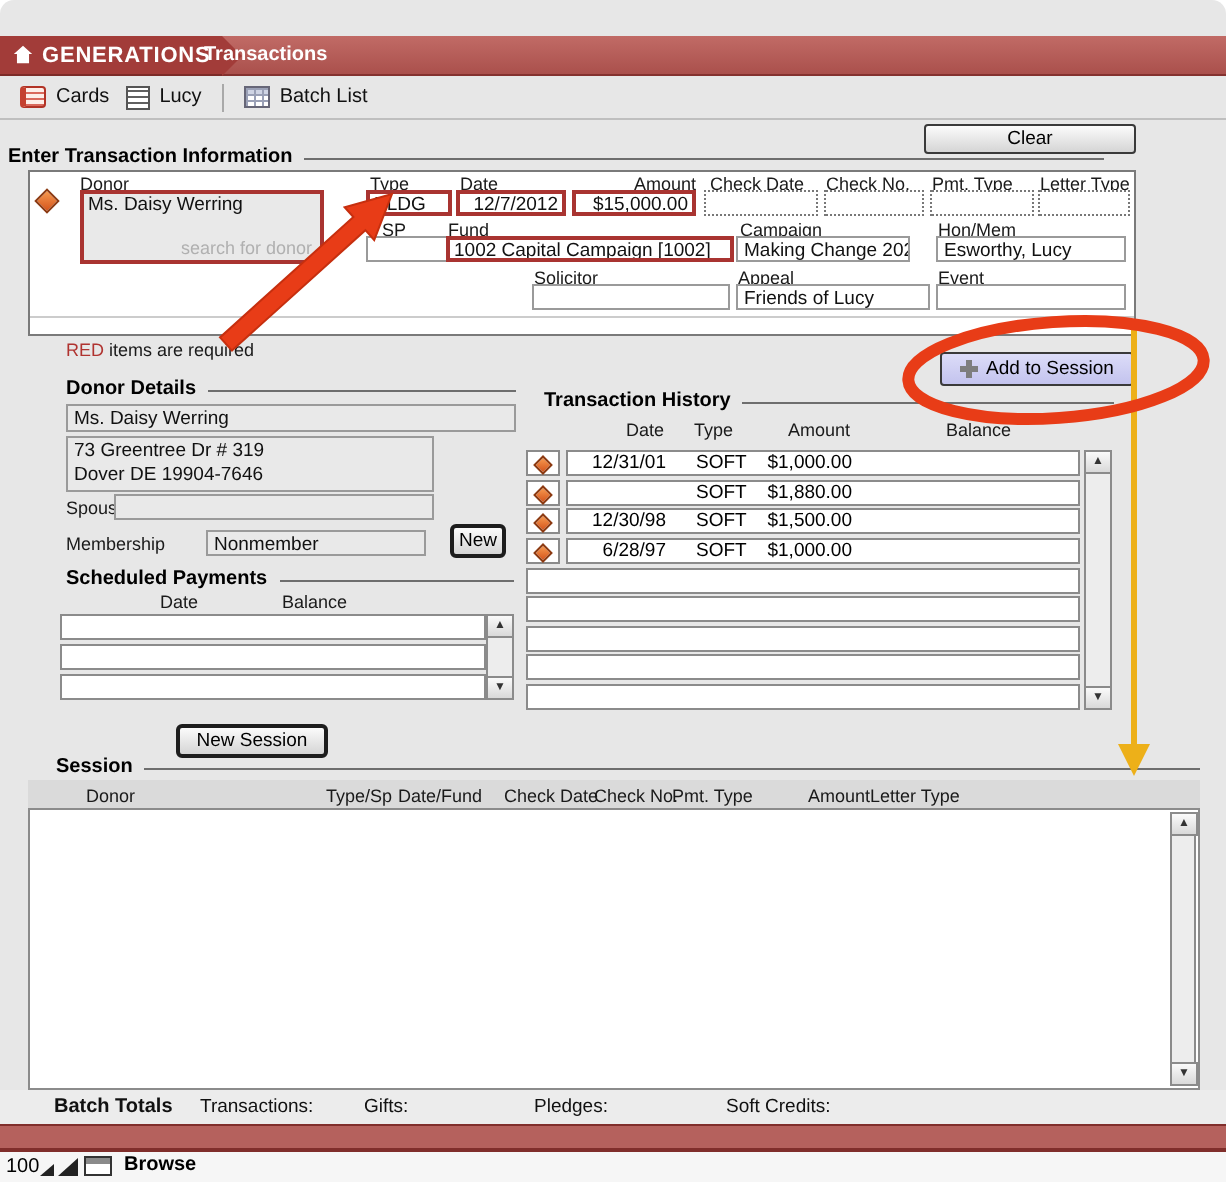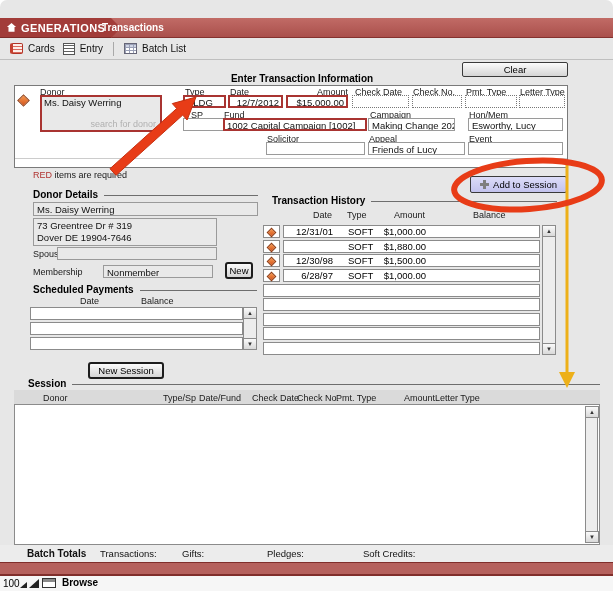--- a/index.html
+++ b/index.html
@@ -116,34 +116,34 @@
     <span class="nav-tab">Transactions</span>
   </div>
 
   <div class="toolbar">
     <span class="tb-btn">
       <span class="icon-cards"></span>
       <span>Cards</span>
     </span>
     <span class="tb-btn">
       <span class="icon-list"></span>
-      <span>Entry</span>
+      <span>Lucy</span>
     </span>
     <span class="tb-sep"></span>
     <span class="tb-btn">
       <span class="icon-grid"></span>
       <span>Batch List</span>
     </span>
   </div>
 
   <div class="btn" style="left:462px; top:62px; width:106px; height:15px;">
     <span>Clear</span>
   </div>
 
-  <div class="sec-title" style="left:28px; top:73px; width:548px;flex-direction:column;">
+  <div class="sec-title" style="left:4px; top:73px; width:548px;">
     <span>Enter Transaction Information</span>
     <span class="line"></span>
   </div>
 
   <div class="groupbox"></div>
   <span class="diamond" style="left:19px; top:96px; width:9px; height:9px;"></span>
 
   <span class="lbl" style="left:40px;  top:87px;">Donor</span>
   <span class="lbl" style="left:185px; top:87px;">Type</span>
   <span class="lbl" style="left:230px; top:87px;">Date</span>

